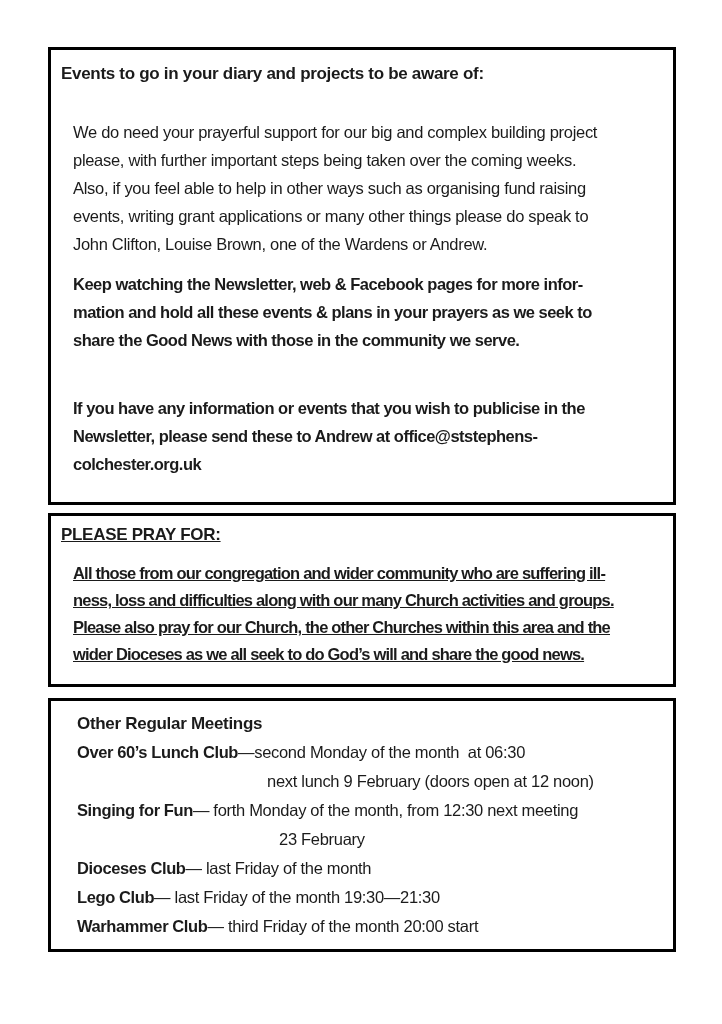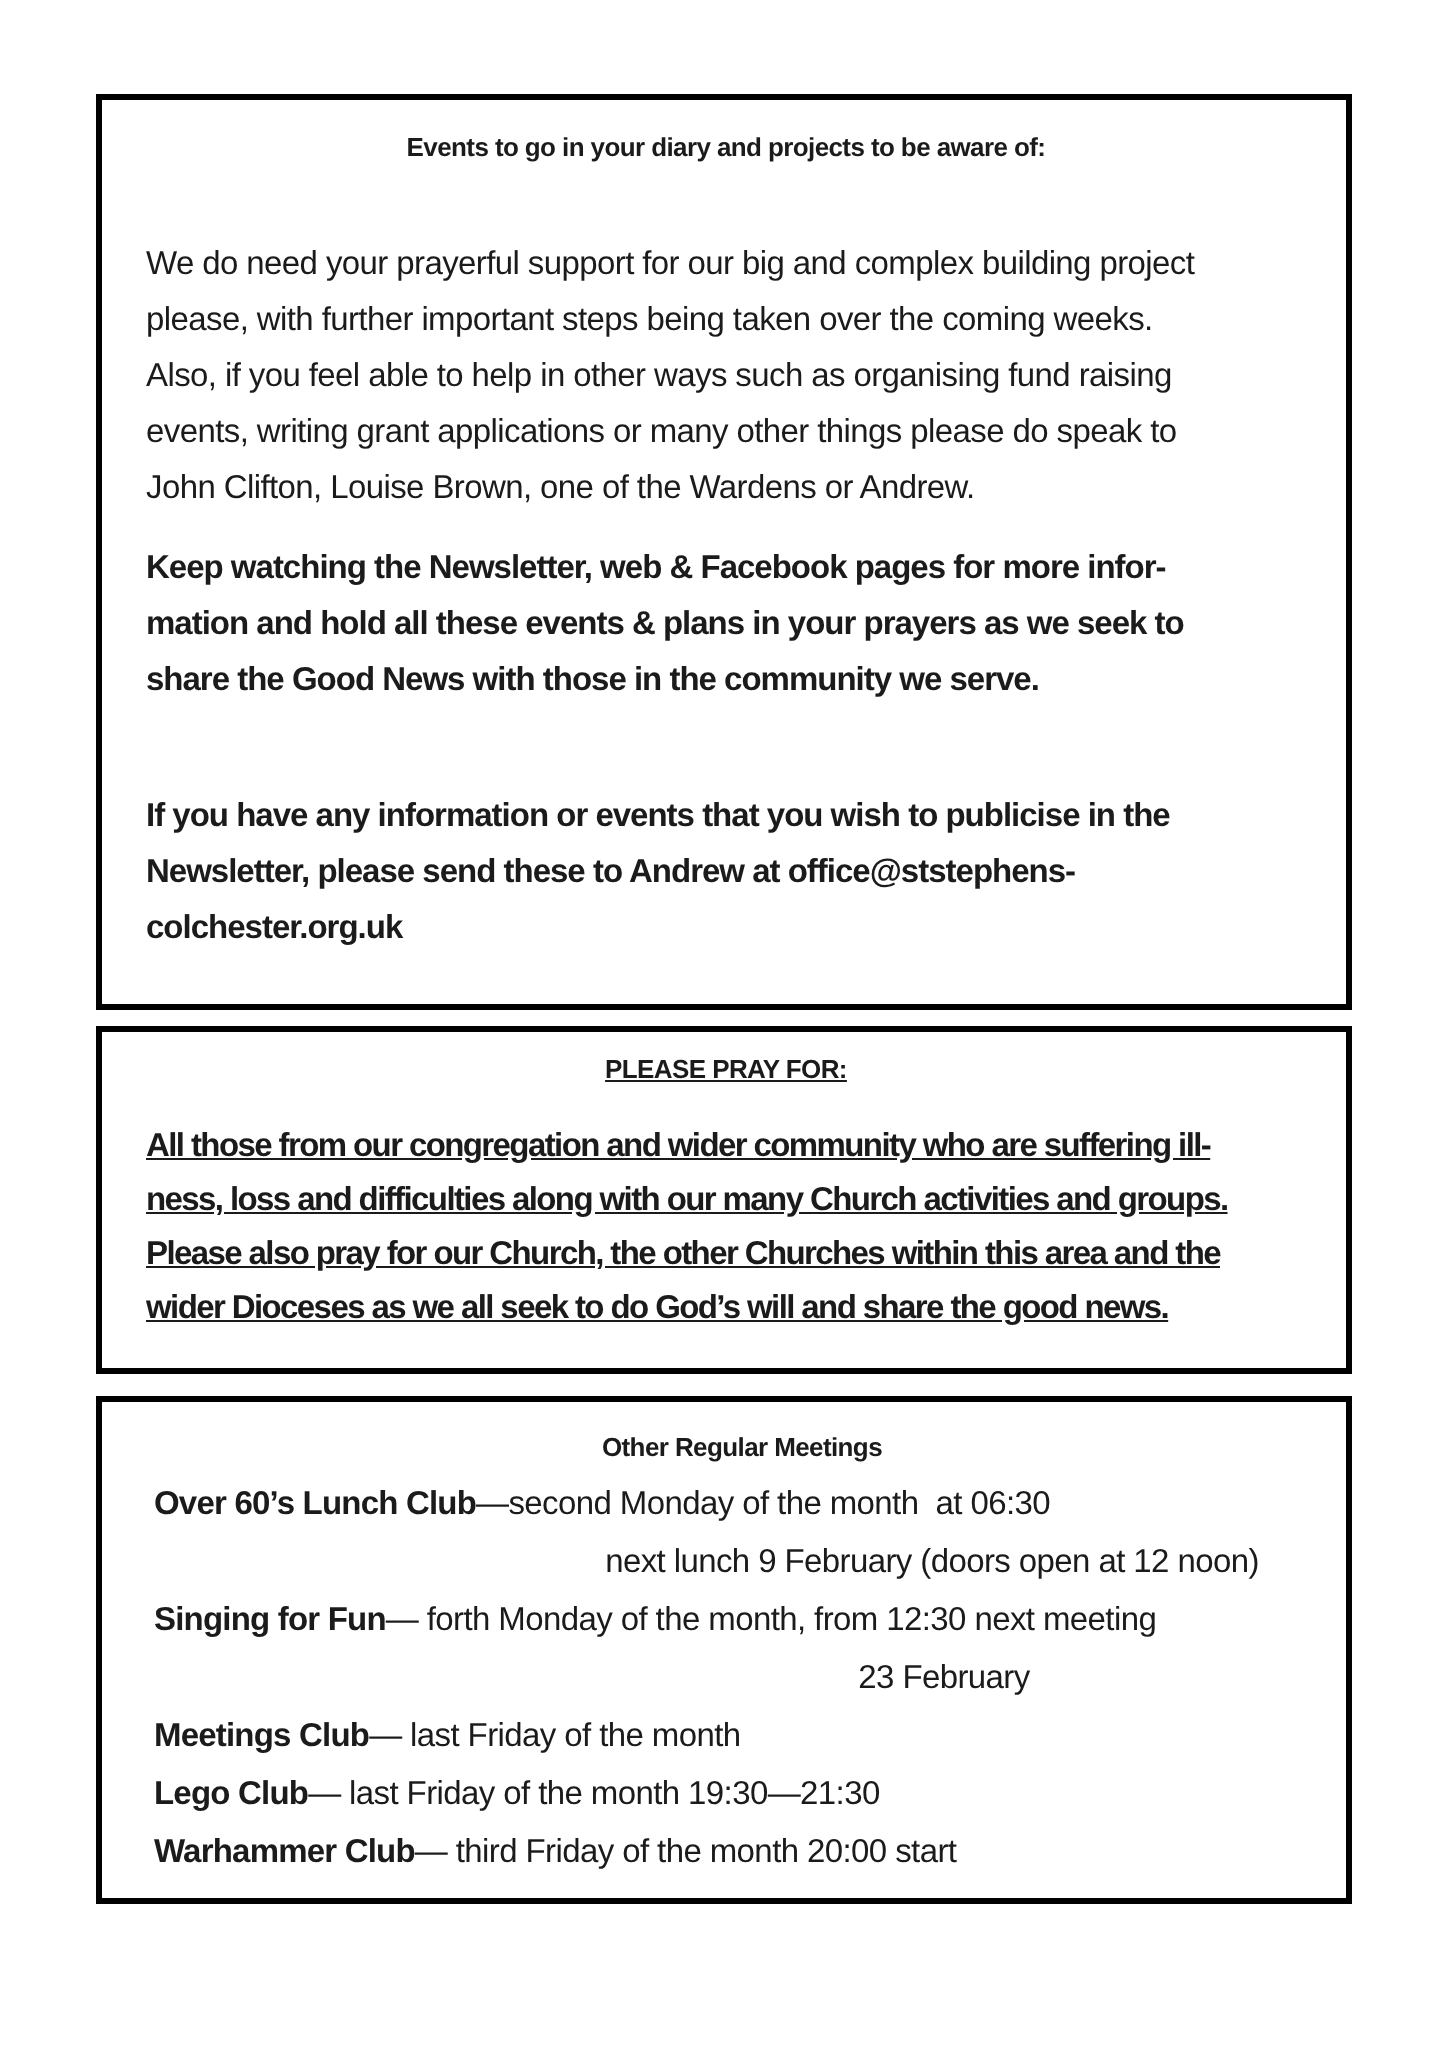--- a/index.html
+++ b/index.html
@@ -36,26 +36,25 @@
     padding: 5px 8px 4px 10px;
     margin-bottom: 11px;
     text-decoration: underline;
   }
   .box-meetings {
     min-height: 244px;
     padding: 8px 8px 8px 26px;
   }
   .box-heading {
     margin: 0;
-    font-size: 13px;
+    font-size: 17px;
     font-weight: bold;
     letter-spacing: -0.3px;
     line-height: 28px;
     white-space: pre-line;
-    text-align: center;
   }
   .box-events .box-heading { margin-bottom: 30px; }
   .para {
     margin: 12px;
     font-size: 16.5px;
     line-height: 28px;
     letter-spacing: -0.3px;
     white-space: pre-line;
   }
   .para.bold {
@@ -80,21 +79,20 @@
     letter-spacing: -0.4px;
     margin-top: 34px;
   }
   .detail {
     letter-spacing: -0.3px;
     white-space: pre-wrap;
   }
   .meeting-cont {
     letter-spacing: -0.3px;
     white-space: pre-wrap;
-    text-align: center;
   }
   .indent-a { padding-left: 190px; }
   .indent-b { padding-left: 202px; }
   .footer-note {
     margin: 12px 0 0 0;
     width: 628px;
     text-align: center;
     font-size: 17px;
     font-weight: bold;
     line-height: 26px;
@@ -132,21 +130,21 @@
 
   <section class="box box-meetings">
     <h2 class="box-heading">Other Regular Meetings</h2>
 
     <div class="meeting-row"><span class="club">Over 60’s Lunch Club</span><span class="detail">—second Monday of the month  at 06:30</span></div>
     <div class="meeting-cont indent-a">next lunch 9 February (doors open at 12 noon)</div>
 
     <div class="meeting-row"><span class="club">Singing for Fun</span><span class="detail">— forth Monday of the month, from 12:30 next meeting</span></div>
     <div class="meeting-cont indent-b">23 February</div>
 
-    <div class="meeting-row"><span class="club">Meetings Club</span><span class="detail">— last Friday of the month</span></div>
+    <div class="meeting-row"><span class="club">Dioceses Club</span><span class="detail">— last Friday of the month</span></div>
 
     <div class="meeting-row"><span class="club">Lego Club</span><span class="detail">— last Friday of the month 19:30—21:30</span></div>
 
     <div class="meeting-row"><span class="club">Warhammer Club</span><span class="detail">— third Friday of the month 20:00 start</span></div>
   </section>
 
 
 </div>
 
 </body></html>

